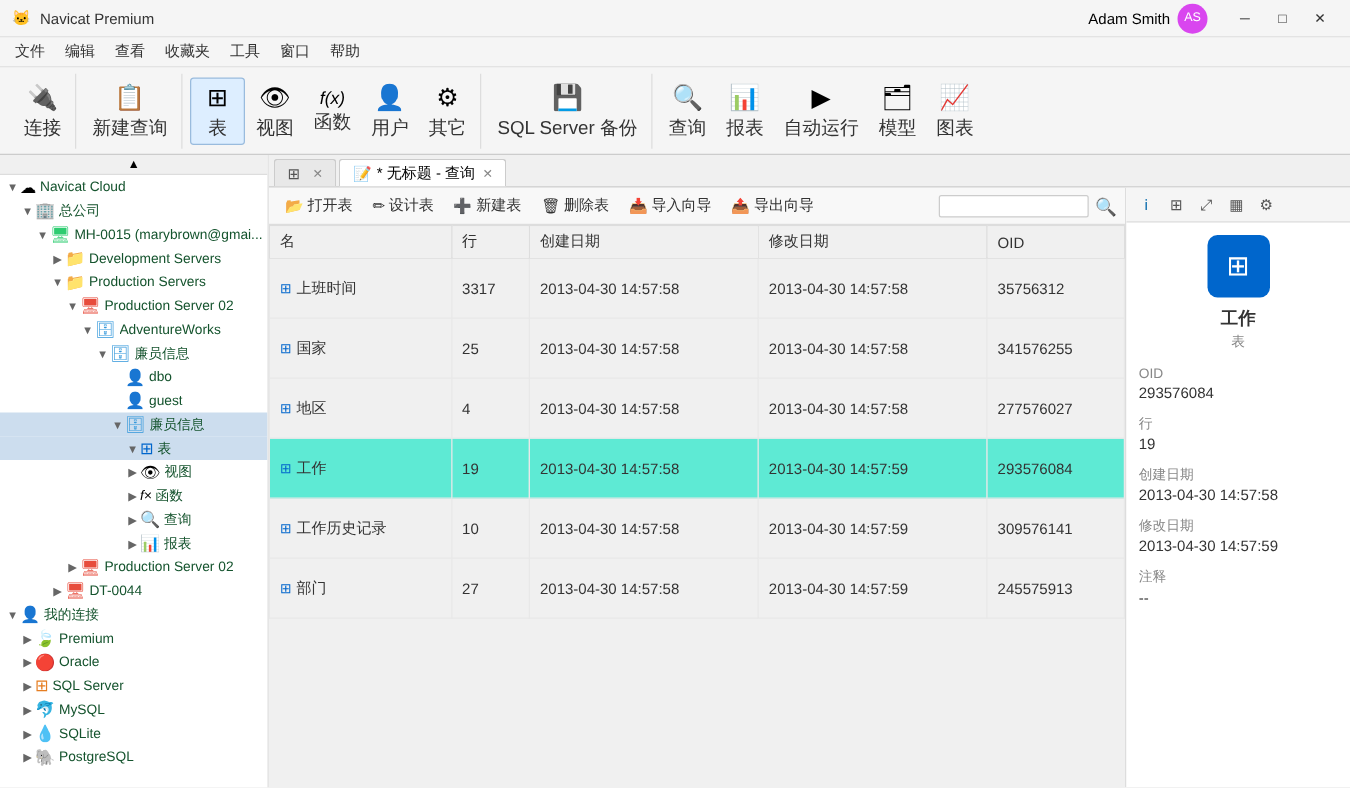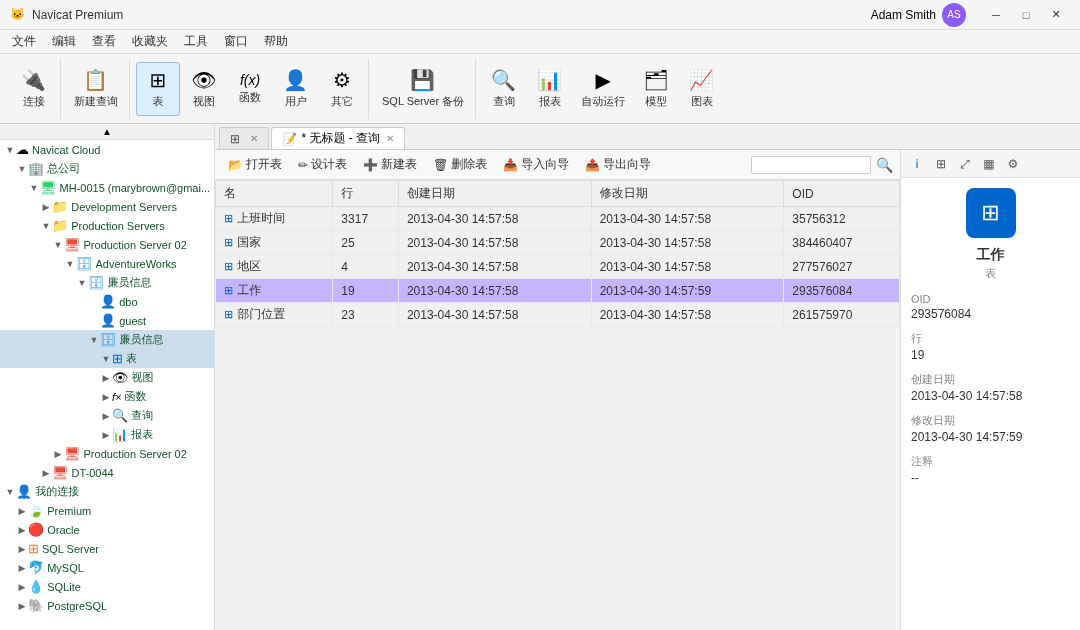--- a/index.html
+++ b/index.html
@@ -18,21 +18,21 @@
     .titlebar-icon { width: 16px; height: 16px; margin-right: 6px; }
     .titlebar-title { font-size: 12px; color: #333; flex: 1; }
     .titlebar-controls { display: flex; gap: 2px; }
     .titlebar-btn {
       width: 28px; height: 20px;
       display: flex; align-items: center; justify-content: center;
       font-size: 11px; cursor: pointer; color: #333;
       border: none; background: transparent;
     }
     .user-info { display: flex; align-items: center; gap: 6px; margin-right: 16px; font-size: 12px; }
-    .user-avatar { width: 24px; height: 24px; background: #8b5cf6; border-radius: 50%; display: flex; align-items: center; justify-content: center; color: white; font-size: 10px; }
+    .user-avatar { width: 24px; height: 24px; background: #d946ef; border-radius: 50%; display: flex; align-items: center; justify-content: center; color: white; font-size: 10px; }
 
     
     .menubar {
       background: #f5f5f5;
       height: 24px;
       display: flex;
       align-items: center;
       padding: 0 4px;
       border-bottom: 1px solid #ddd;
     }
@@ -70,21 +70,21 @@
       padding: 4px 6px;
       cursor: pointer;
       border: 1px solid transparent;
       border-radius: 3px;
       min-width: 44px;
       height: 54px;
       background: transparent;
     }
     .tool-btn.active { background: #ddeeff; border-color: #99bbdd; }
     .tool-icon { font-size: 20px; margin-bottom: 2px; }
-    .tool-label { font-size: 11px; color: #333; white-space: nowrap; text-align: center; }
+    .tool-label { font-size: 15px; color: #333; white-space: nowrap; text-align: center; }
 
     
     .main-area {
       display: flex;
       height: calc(630px - 30px - 24px - 70px);
     }
 
     
     .sidebar {
       width: 215px;
@@ -207,26 +207,26 @@
       text-align: left;
       font-size: 12px;
       color: #333;
       font-weight: normal;
       white-space: nowrap;
       position: sticky;
       top: 0;
     }
     td {
       border: 1px solid #e8e8e8;
-      padding: 3px 8px;
+      padding: 15px 8px;
       font-size: 12px;
       color: #333;
       white-space: nowrap;
     }
-    tr.selected td { background: #c4b5fd; }
+    tr.selected td { background: #5eead4; }
     .table-icon { color: #0066cc; margin-right: 4px; font-size: 11px; }
 
     
     .right-panel {
       width: 180px;
       background: #fff;
       border-left: 1px solid #ddd;
       display: flex;
       flex-direction: column;
       flex-shrink: 0;
@@ -608,42 +608,49 @@
     <td>3317</td>
     <td>2013-04-30 14:57:58</td>
     <td>2013-04-30 14:57:58</td>
     <td>35756312</td>
   </tr>
                 <tr>
     <td><span class="table-icon">⊞</span>国家</td>
     <td>25</td>
     <td>2013-04-30 14:57:58</td>
     <td>2013-04-30 14:57:58</td>
-    <td>384460407</td>
+    <td>341576255</td>
   </tr>
                 <tr>
     <td><span class="table-icon">⊞</span>地区</td>
     <td>4</td>
     <td>2013-04-30 14:57:58</td>
     <td>2013-04-30 14:57:58</td>
     <td>277576027</td>
   </tr>
                 <tr class="selected">
     <td><span class="table-icon">⊞</span>工作</td>
     <td>19</td>
     <td>2013-04-30 14:57:58</td>
     <td>2013-04-30 14:57:59</td>
     <td>293576084</td>
   </tr>
                 <tr>
-    <td><span class="table-icon">⊞</span>部门位置</td>
-    <td>23</td>
-    <td>2013-04-30 14:57:58</td>
-    <td>2013-04-30 14:57:58</td>
-    <td>261575970</td>
+    <td><span class="table-icon">⊞</span>工作历史记录</td>
+    <td>10</td>
+    <td>2013-04-30 14:57:58</td>
+    <td>2013-04-30 14:57:59</td>
+    <td>309576141</td>
+  </tr>
+                <tr>
+    <td><span class="table-icon">⊞</span>部门</td>
+    <td>27</td>
+    <td>2013-04-30 14:57:58</td>
+    <td>2013-04-30 14:57:59</td>
+    <td>245575913</td>
   </tr>
               </tbody>
           </table>
         </div>
       </div>
 
       <div class="right-panel">
         <div class="right-panel-toolbar">
           <span class="panel-icon-btn active">ℹ</span>
           <span class="panel-icon-btn">⊞</span>

